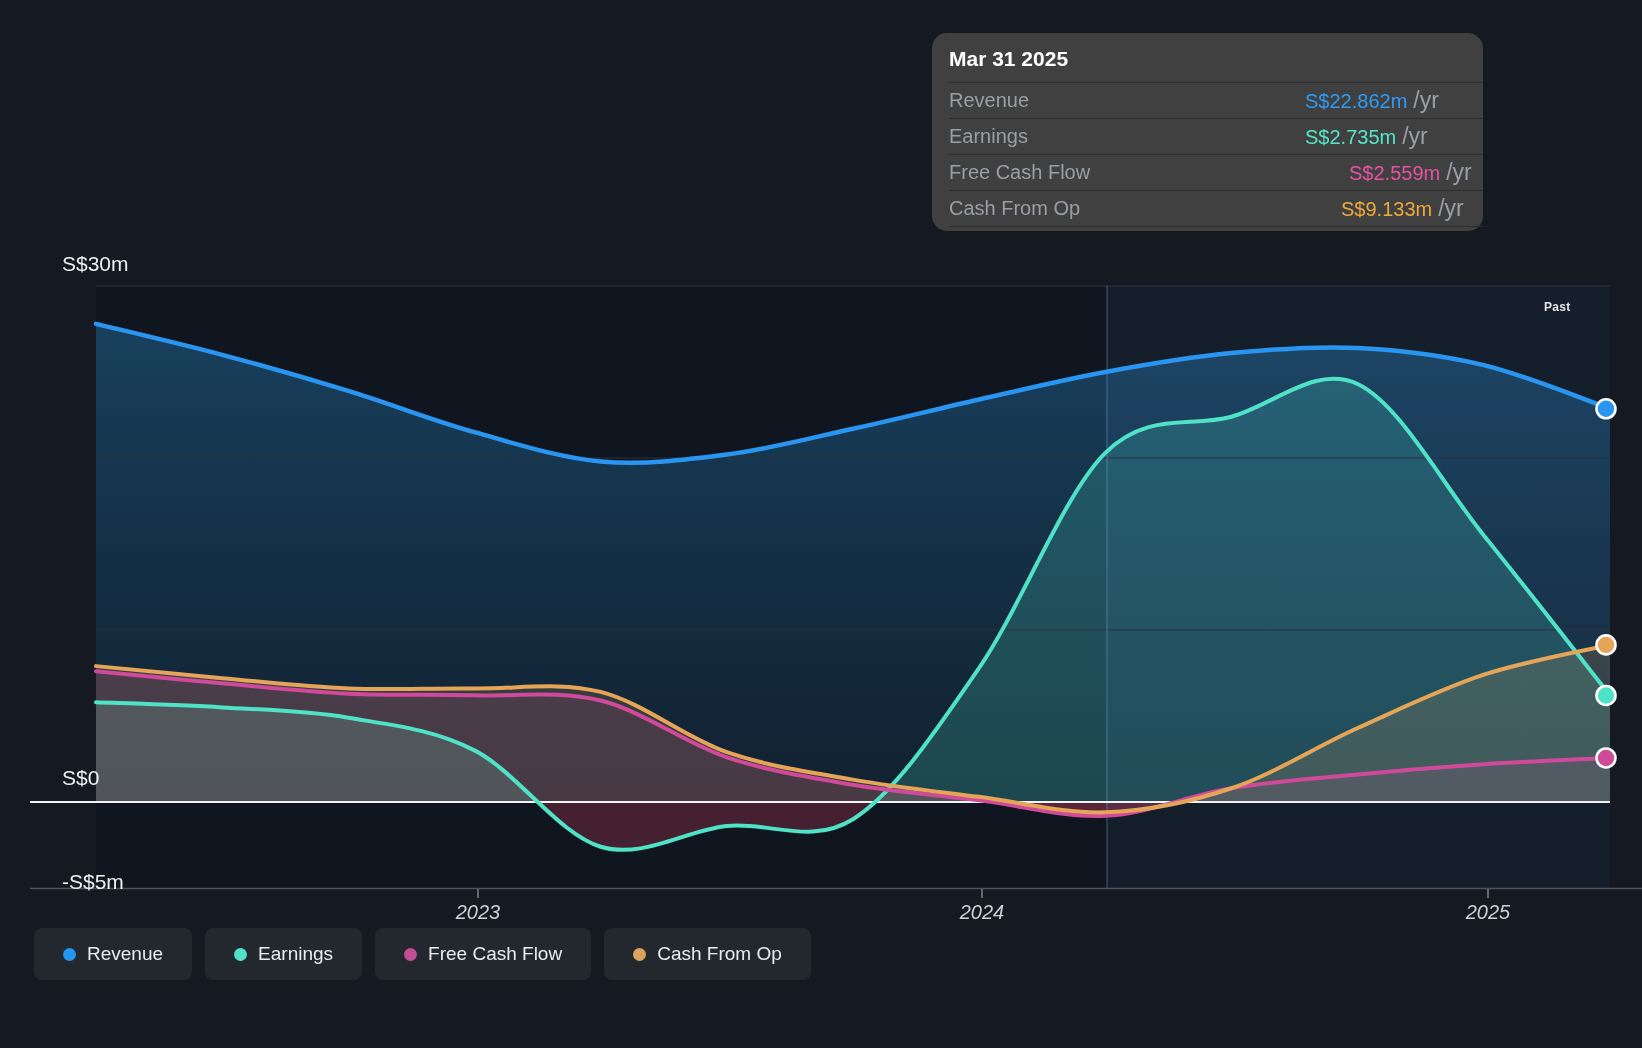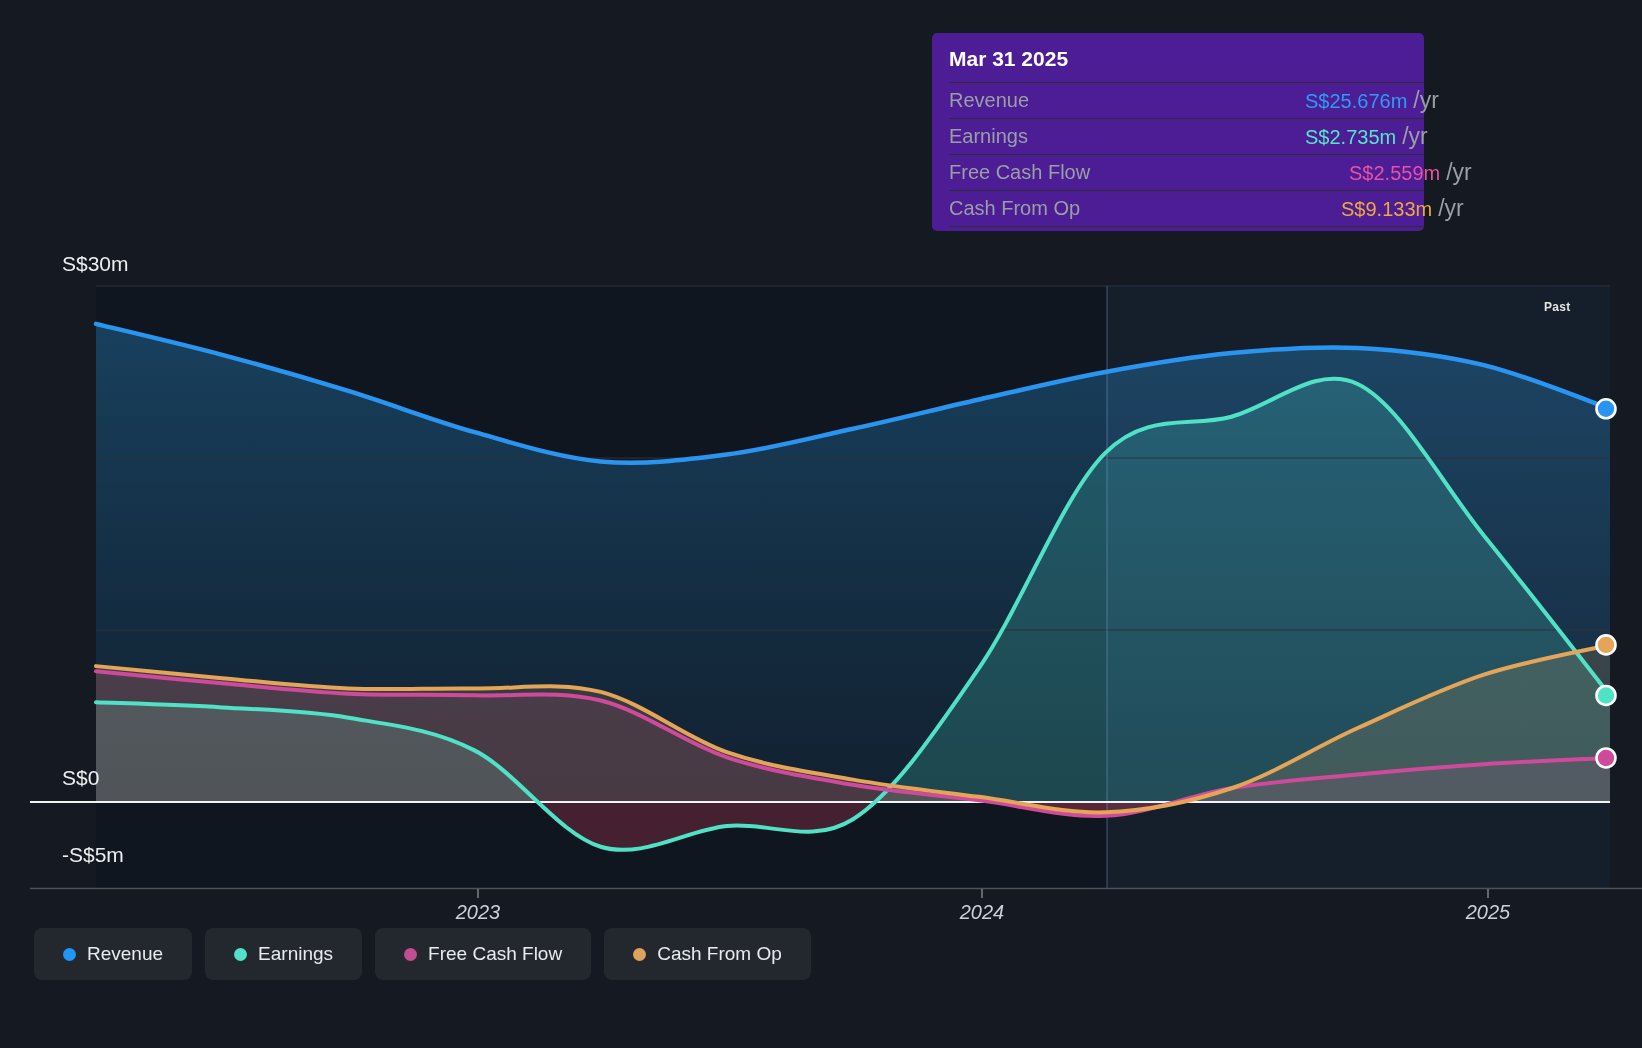--- a/index.html
+++ b/index.html
@@ -9,22 +9,22 @@
   svg{position:absolute;left:0;top:0;display:block;}
 
   
   .ylabel{position:absolute;left:48px;color:#eceef0;font-size:21px;font-weight:400;margin-left:14px;}
   .xlabel{position:absolute;top:901px;width:120px;margin-left:-60px;text-align:center;
           color:#cdd1d6;font-size:20px;font-style:italic;}
   .past{position:absolute;left:1544px;top:300px;color:#e5e5e5;font-size:12px;
         font-weight:700;letter-spacing:.3px;}
 
   
-  .tooltip{position:absolute;left:932px;top:33px;width:492px;height:198px;
-           background:#4c1d95;border-radius:5px;box-sizing:border-box;z-index:5;}
+  .tooltip{position:absolute;left:932px;top:33px;width:551px;height:198px;
+           background:#404040;border-radius:15px;box-sizing:border-box;z-index:5;}
   .tt-title{height:49px;line-height:52px;padding-left:17px;color:#ffffff;
             font-size:21px;font-weight:700;}
   .tt-row{display:grid;grid-template-columns:356px auto;align-items:center;
           height:35px;margin:0 0 0 17px;padding-right:14px;
           border-top:1px solid #2e2e2e;}
   .tt-row:last-child{border-bottom:1px solid #2e2e2e;}
   .tt-label{color:#9a9fa5;font-size:20px;}
   .tt-val{font-size:20px;font-weight:500;white-space:nowrap;}
   .tt-unit{color:#9a9fa5;font-size:23px;font-weight:400;margin-left:6px;}
   .val-revenue{color:#2e9bf5;} .val-earnings{color:#55e6c9;}
@@ -95,33 +95,33 @@
     <g id="markers">
         <circle cx="1606" cy="408.77360000000004" r="9.5" fill="#2a95f0" stroke="#ffffff" stroke-width="2.6"></circle>
         <circle cx="1606" cy="695.4288" r="9.5" fill="#4fe2c7" stroke="#ffffff" stroke-width="2.6"></circle>
         <circle cx="1606" cy="757.9852" r="9.5" fill="#cf4a9b" stroke="#ffffff" stroke-width="2.6"></circle>
         <circle cx="1606" cy="644.9124" r="9.5" fill="#e5a558" stroke="#ffffff" stroke-width="2.6"></circle>
       </g>
   </svg>
 
   <div class="ylabel" style="top:252px">S$30m</div>
   <div class="ylabel" style="top:766px">S$0</div>
-  <div class="ylabel" style="top:843px">-S$5m</div>
+  <div class="ylabel" style="top:870px">-S$5m</div>
 
   <div class="xlabel" style="left:478px">2023</div>
   <div class="xlabel" style="left:982px">2024</div>
   <div class="xlabel" style="left:1488px">2025</div>
 
   <div class="past">Past</div>
 
   <div class="tooltip">
     <div class="tt-title">Mar 31 2025</div>
     <div class="tt-row">
       <span class="tt-label">Revenue</span>
-      <span class="tt-val val-revenue"><span>S$25.676m</span><span class="tt-unit">/yr</span></span>
+      <span class="tt-val val-revenue"><span>S$22.862m</span><span class="tt-unit">/yr</span></span>
     </div>
     <div class="tt-row">
       <span class="tt-label">Earnings</span>
       <span class="tt-val val-earnings"><span>S$2.735m</span><span class="tt-unit">/yr</span></span>
     </div>
     <div class="tt-row">
       <span class="tt-label">Free Cash Flow</span>
       <span class="tt-val val-fcf"><span>S$2.559m</span><span class="tt-unit">/yr</span></span>
     </div>
     <div class="tt-row">

